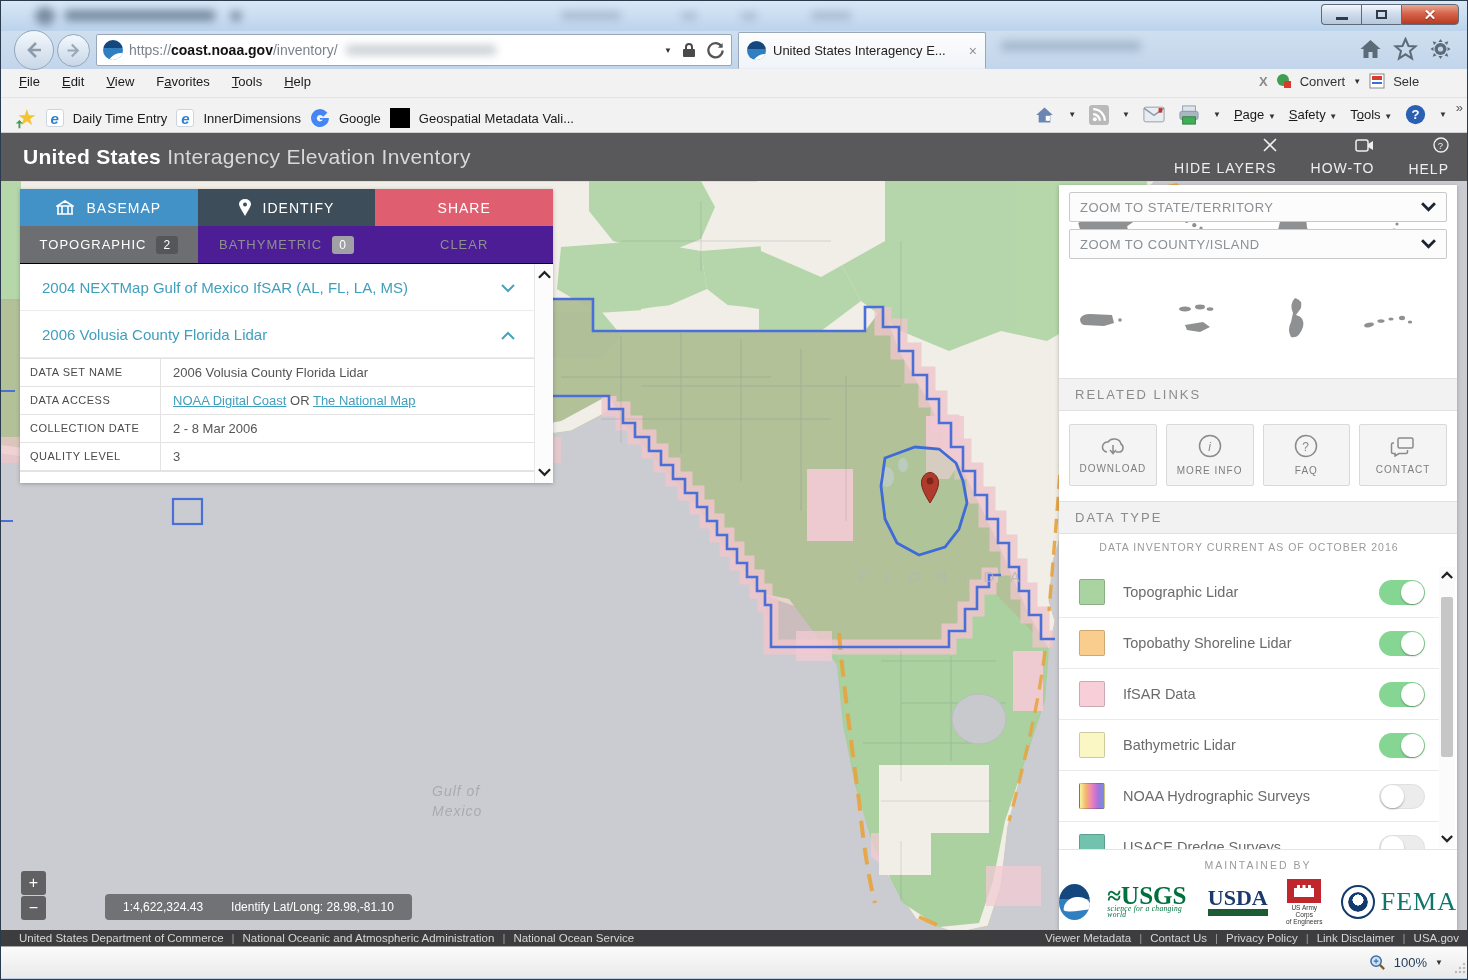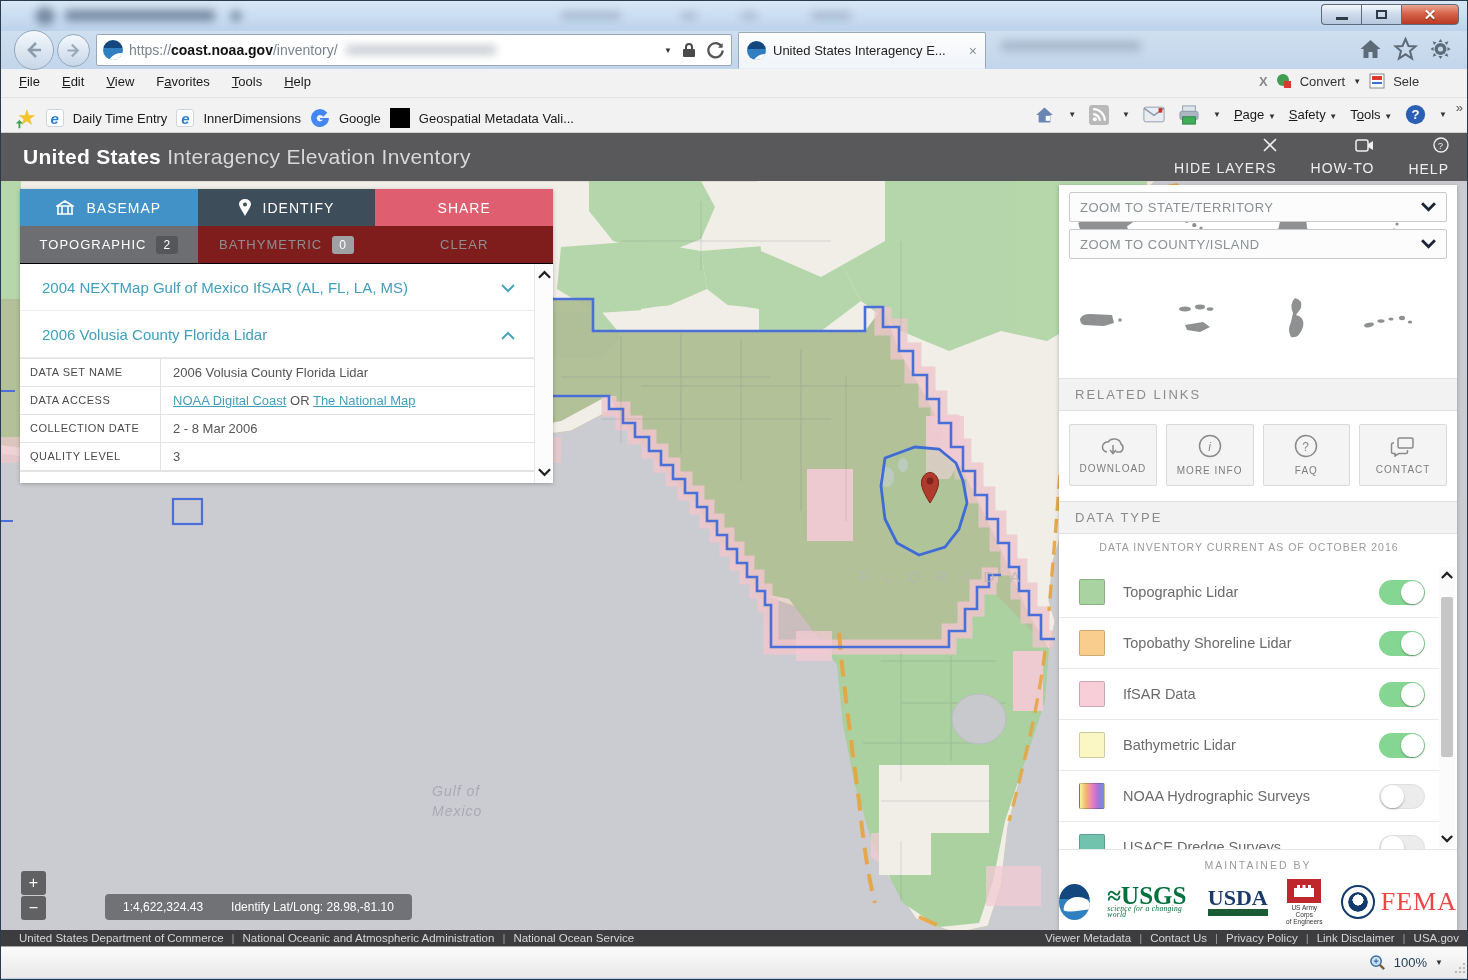--- a/index.html
+++ b/index.html
@@ -70,21 +70,21 @@
   .scalebox { background:rgba(105,106,110,.92); border-radius:4px; color:#fff; font-size:12px;
       display:flex; align-items:center; gap:28px; padding:0 18px; height:26px; }
 
   
   .lpanel { left:19px; top:188px; width:533px; box-shadow:0 1px 4px rgba(0,0,0,.25); }
   .ltabs { display:flex; height:37px; }
   .ltab { flex:1; display:flex; align-items:center; justify-content:center; gap:12px;
       color:#fff; font-size:14px; letter-spacing:1px; cursor:pointer; }
   .subtabs { display:flex; height:38px; background:#fbfbfb; border-bottom:1px solid #000000; }
   .subtab { flex:1; display:flex; align-items:center; justify-content:center; gap:10px;
-      font-size:13px; letter-spacing:1px; color:#8d8f92; cursor:pointer; background:#7f1d1d; }
+      font-size:13px; letter-spacing:1px; color:#8d8f92; cursor:pointer; background:#4c1d95; }
   .subtab.active { background:#6d6e71; color:#fff; }
   .badge { font-size:12px; padding:2px 7px; border-radius:3px; color:#fff; }
   .badge.dark { background:#55565a; } .badge.gray { background:#9fa1a4; }
   .dslist { background:#fff; }
   .dsitem { height:47px; display:flex; align-items:center; padding:0 40px 0 22px; position:relative;
       color:#3f9fbd; font-size:15px; border-bottom:1px solid #ececec; cursor:pointer; }
   .dsitem .chev { position:absolute; right:38px; }
   .dtable { background:#fff; font-size:13px; color:#555; border-top:1px solid #e3e3e3; }
   .drow { display:flex; border-bottom:1px solid #e3e3e3; }
   .dlabel { width:140px; padding:7px 8px 6px 10px; font-size:11px; color:#4a4a4a; letter-spacing:.5px; flex-shrink:0; }
@@ -126,21 +126,21 @@
   .mb-label { text-align:center; font-size:10.5px; color:#9a9a9a; letter-spacing:2px; margin-top:9px; }
   .logos { display:flex; align-items:center; justify-content:center; gap:17px; margin-top:8px; }
   .usgs { color:#00703c; font-weight:bold; font-size:25px; font-family:"Liberation Serif",serif; line-height:.8; }
   .usgs small { display:block; font-size:7.5px; font-style:italic; font-weight:normal; letter-spacing:.3px; }
   .usda { font-family:"Liberation Serif",serif; font-size:22px; color:#1a3a6b; font-weight:bold;
       border-bottom:7px solid #1c5c34; line-height:.9; padding-bottom:1px; }
   .usace { display:flex; flex-direction:column; align-items:center; gap:1px; }
   .usace .castle { width:34px; height:24px; background:#c0272d; display:flex; align-items:center; justify-content:center; }
   .usace .ctext { font-size:6.5px; color:#333; text-align:center; line-height:1.1; }
   .fema { display:flex; align-items:center; gap:6px; }
-  .fema .ftext { font-family:"Liberation Serif",serif; font-size:26px; color:#ef4444; letter-spacing:1px; }
+  .fema .ftext { font-family:"Liberation Serif",serif; font-size:26px; color:#0f766e; letter-spacing:1px; }
   .seal { width:34px; height:34px; border-radius:50%; border:2px solid #123a6d; position:relative; background:#fff; }
   .seal::after { content:""; position:absolute; inset:5px; border-radius:50%; background:#123a6d;
       -webkit-mask:radial-gradient(circle at 50% 40%, transparent 35%, #000 36%); }
   .noaa-logo { width:36px; height:36px; border-radius:50%;
       background:linear-gradient(#14477e 42%, #2f7fc1 42%); position:relative; overflow:hidden; }
   .noaa-logo::after { content:""; position:absolute; left:4px; top:13px; width:28px; height:14px;
       background:#fff; border-radius:50% 50% 0 60%/80% 90% 0 20%; transform:rotate(-8deg); }
 
   
   .footbar { left:0; top:929px; width:1468px; height:16px; background:#3d3d3f; color:#d6d6d6; font-size:11.5px;

